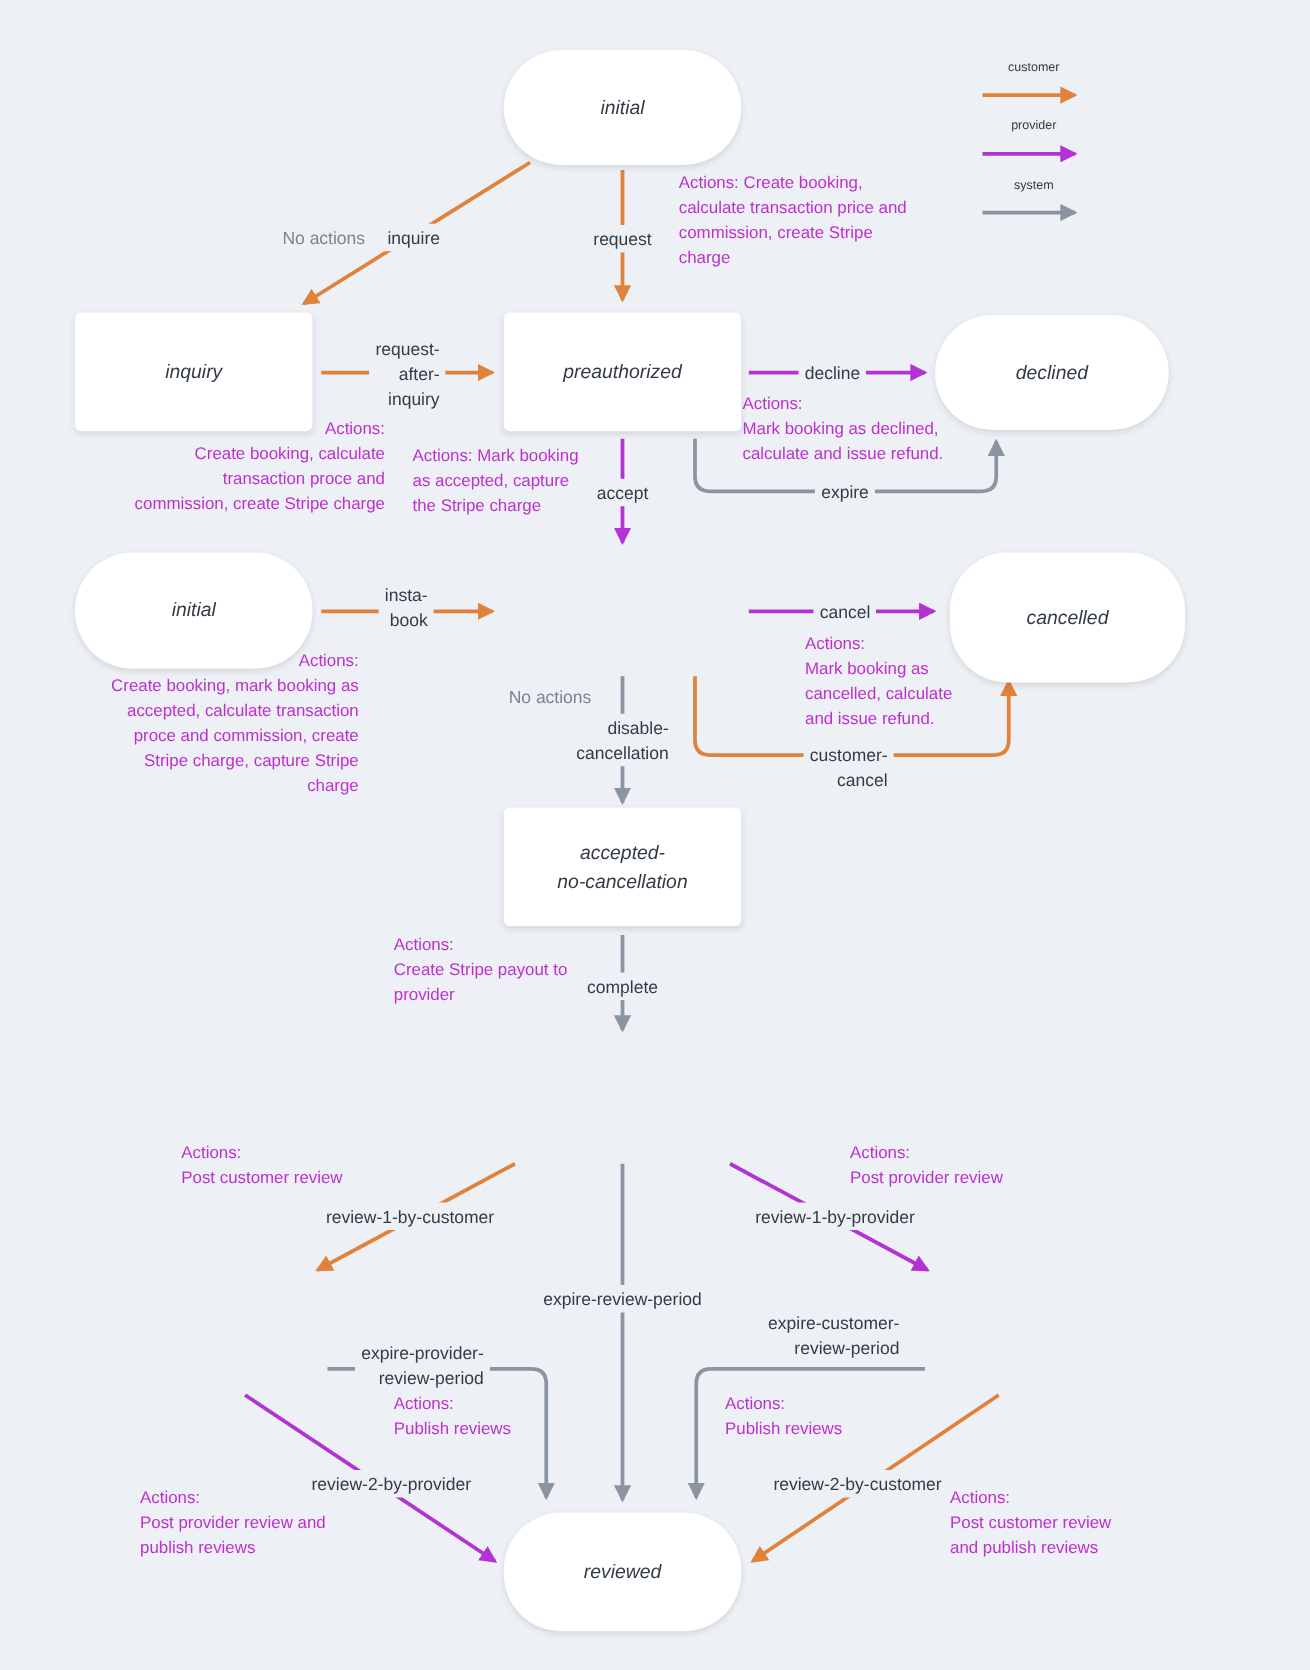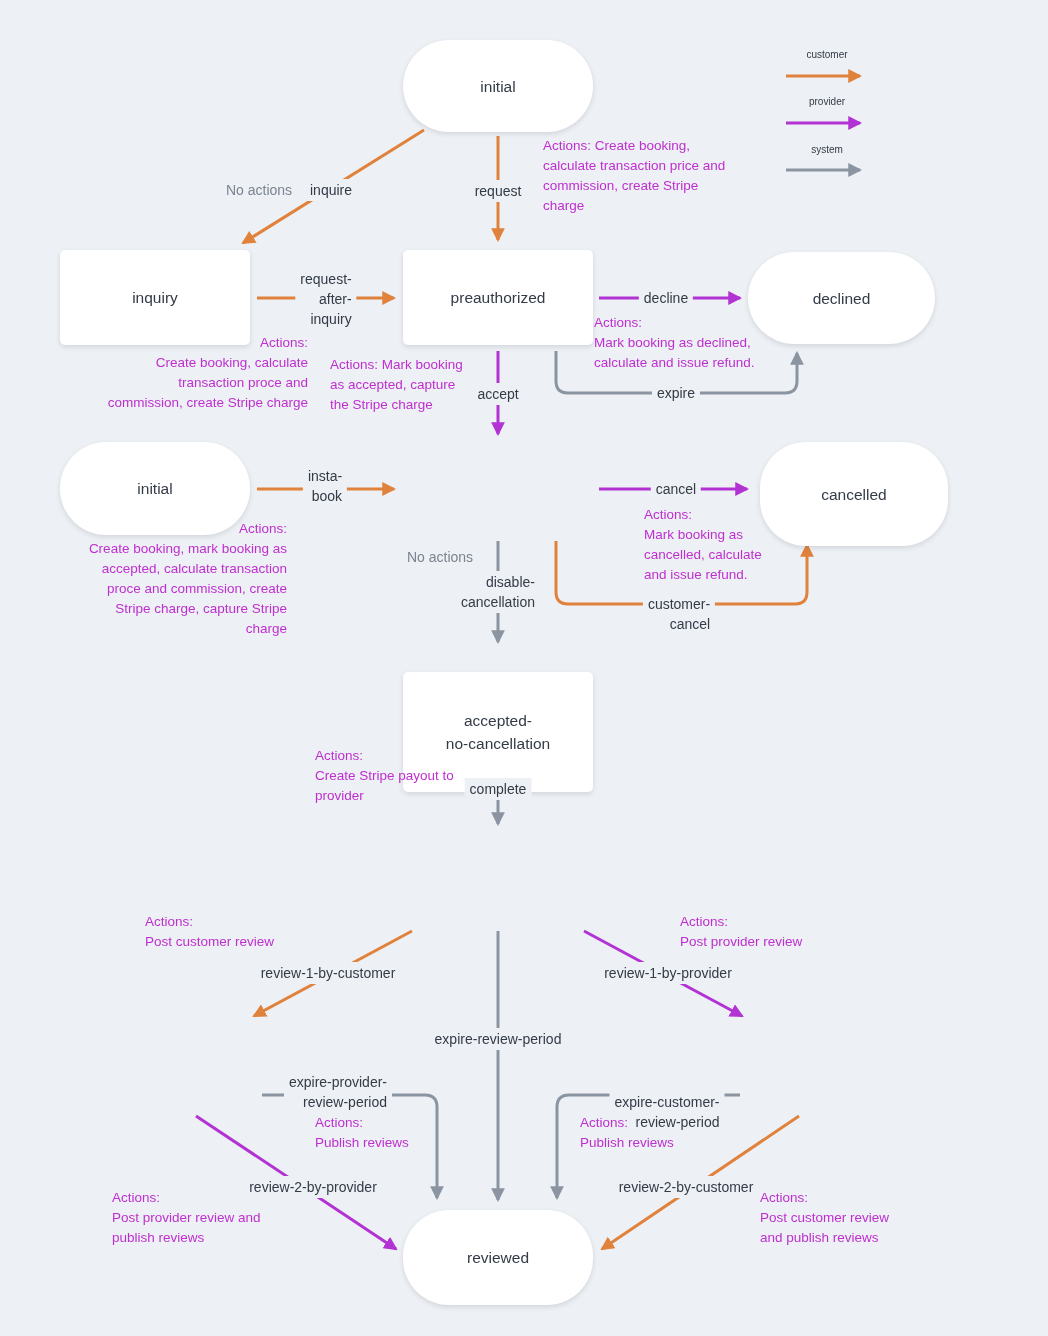--- a/index.html
+++ b/index.html
@@ -8,21 +8,21 @@
   }
   *{margin:0;padding:0;box-sizing:border-box}
   body{background:var(--background);font-family:"Liberation Sans",sans-serif}
   .canvas{position:relative;width:1048px;height:1336px;background:var(--background);overflow:hidden}
   .edges{position:absolute;left:0;top:0;z-index:1}
   path.edge{fill:none;stroke-width:3px}
   .st-customer{stroke:var(--customer)} .st-provider{stroke:var(--provider)} .st-system{stroke:var(--system)}
   .fl-customer{fill:var(--customer)} .fl-provider{fill:var(--provider)} .fl-system{fill:var(--system)}
   .node{position:absolute;z-index:2;background:var(--node-bg);border-radius:5px;
     display:flex;align-items:center;justify-content:center;text-align:center;
-    font-size:15.5px;line-height:23px;color:var(--node-text);
+    font-style:italic;font-size:15.5px;line-height:23px;color:var(--node-text);
     white-space:pre-line;box-shadow:0 2px 5px rgba(51,59,71,.14)}
   .node.pill{border-radius:46px}
   .elabel{position:absolute;z-index:3;transform:translate(-50%,-50%);background:var(--background);
     padding:1px 5px;font-size:14px;line-height:20px;color:var(--label-text);text-align:right;white-space:pre-line}
   .enote{color:var(--muted-text)}
   .eactions{position:absolute;z-index:3;font-size:13.5px;line-height:20px;color:var(--action-text);white-space:pre-line}
   .eactions.right{text-align:right}
   .legend-label{position:absolute;z-index:3;transform:translate(-50%,-50%);font-size:10px;color:var(--label-text)}
 </style>
 </head>
@@ -68,21 +68,21 @@
     <path class="edge st-provider" marker-end="url(#mk-provider)" d="M786 123 L860 123"></path>
     <path class="edge st-system" marker-end="url(#mk-system)" d="M786 170 L860 170"></path>
   </svg>
 
   <div class="node pill" style="left:403px;top:40px;width:190px;height:92px">initial</div>
   <div class="node" style="left:60px;top:250px;width:190px;height:95px">inquiry</div>
   <div class="node" style="left:403px;top:250px;width:190px;height:95px">preauthorized</div>
   <div class="node pill" style="left:748px;top:252px;width:187px;height:92px">declined</div>
   <div class="node pill" style="left:60px;top:442px;width:190px;height:93px">initial</div>
   <div class="node pill" style="left:760px;top:442px;width:188px;height:104px">cancelled</div>
-  <div class="node" style="left:403px;top:672px;width:190px;height:120px">accepted-
+  <div class="node" style="left:403px;top:646px;width:190px;height:95px">accepted-
 no-cancellation</div>
   <div class="node pill" style="left:403px;top:1210px;width:190px;height:95px">reviewed</div>
 
   <div class="elabel enote" style="left:259px;top:190px">No actions</div>
   <div class="elabel" style="left:331px;top:190px">inquire</div>
   <div class="elabel" style="left:498px;top:191px">request</div>
   <div class="eactions" style="left:543px;top:136px">Actions: Create booking,
 calculate transaction price and
 commission, create Stripe
 charge</div>
@@ -128,21 +128,21 @@
   <div class="eactions" style="left:145px;top:912px">Actions:
 Post customer review</div>
   <div class="elabel" style="left:668px;top:973px">review-1-by-provider</div>
   <div class="eactions" style="left:680px;top:912px">Actions:
 Post provider review</div>
   <div class="elabel" style="left:498px;top:1039px">expire-review-period</div>
   <div class="elabel" style="left:338px;top:1092px">expire-provider-
 review-period</div>
   <div class="eactions" style="left:315px;top:1113px">Actions:
 Publish reviews</div>
-  <div class="elabel" style="left:667px;top:1112px">expire-customer-
+  <div class="elabel" style="left:667px;top:1068px">expire-customer-
 review-period</div>
   <div class="eactions" style="left:580px;top:1113px">Actions:
 Publish reviews</div>
   <div class="elabel" style="left:313px;top:1187px">review-2-by-provider</div>
   <div class="eactions" style="left:112px;top:1188px">Actions:
 Post provider review and
 publish reviews</div>
   <div class="elabel" style="left:686px;top:1187px">review-2-by-customer</div>
   <div class="eactions" style="left:760px;top:1188px">Actions:
 Post customer review

